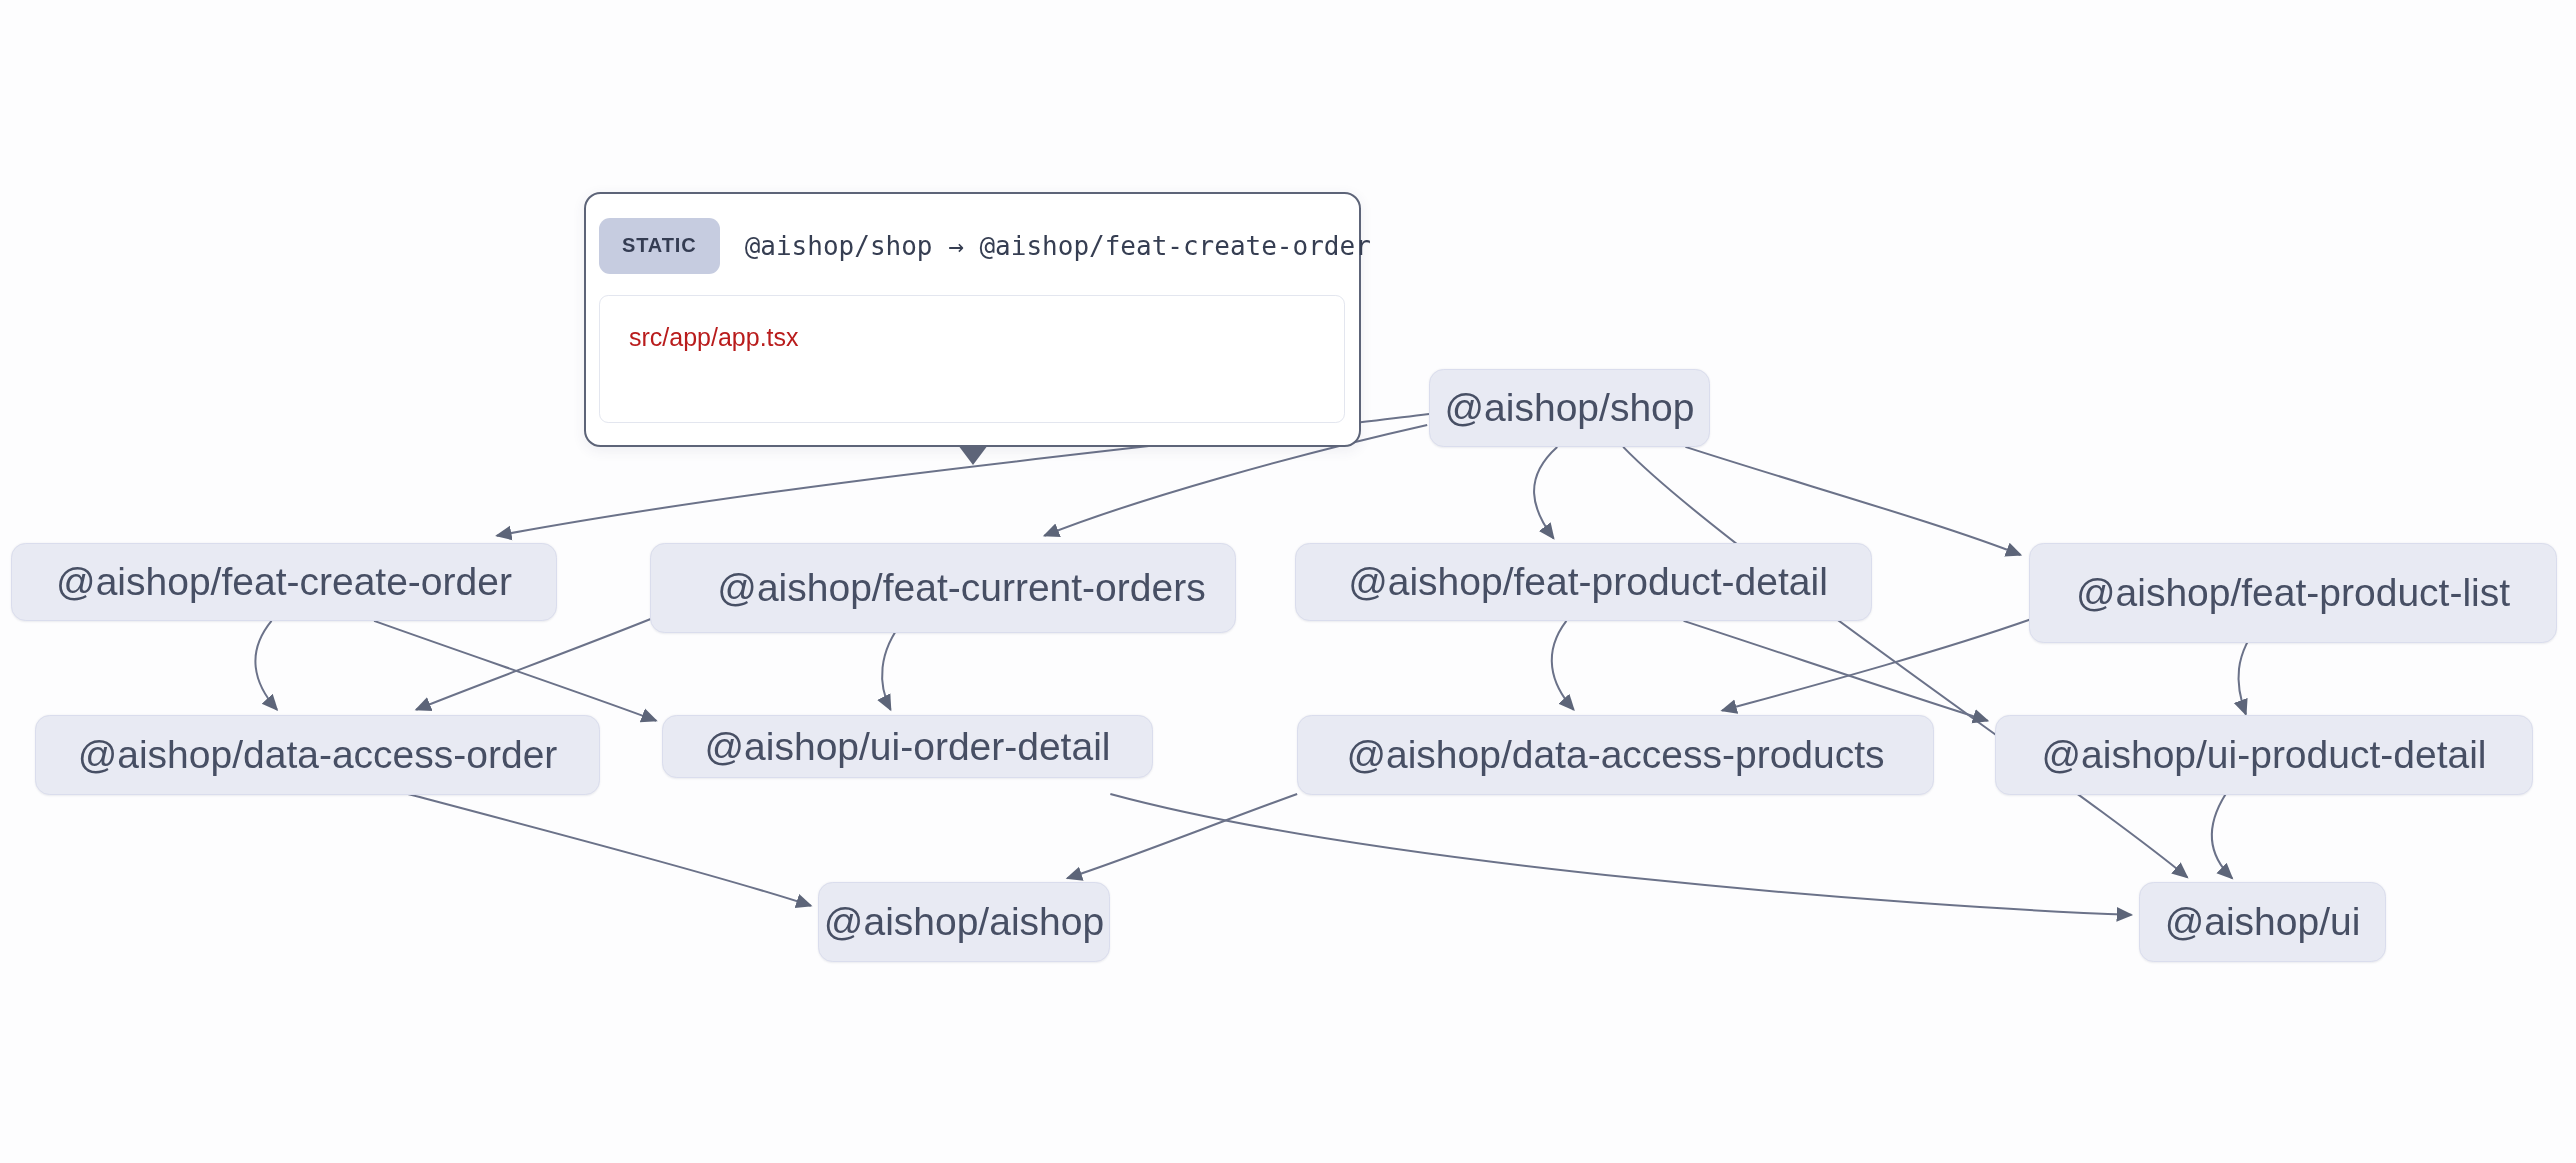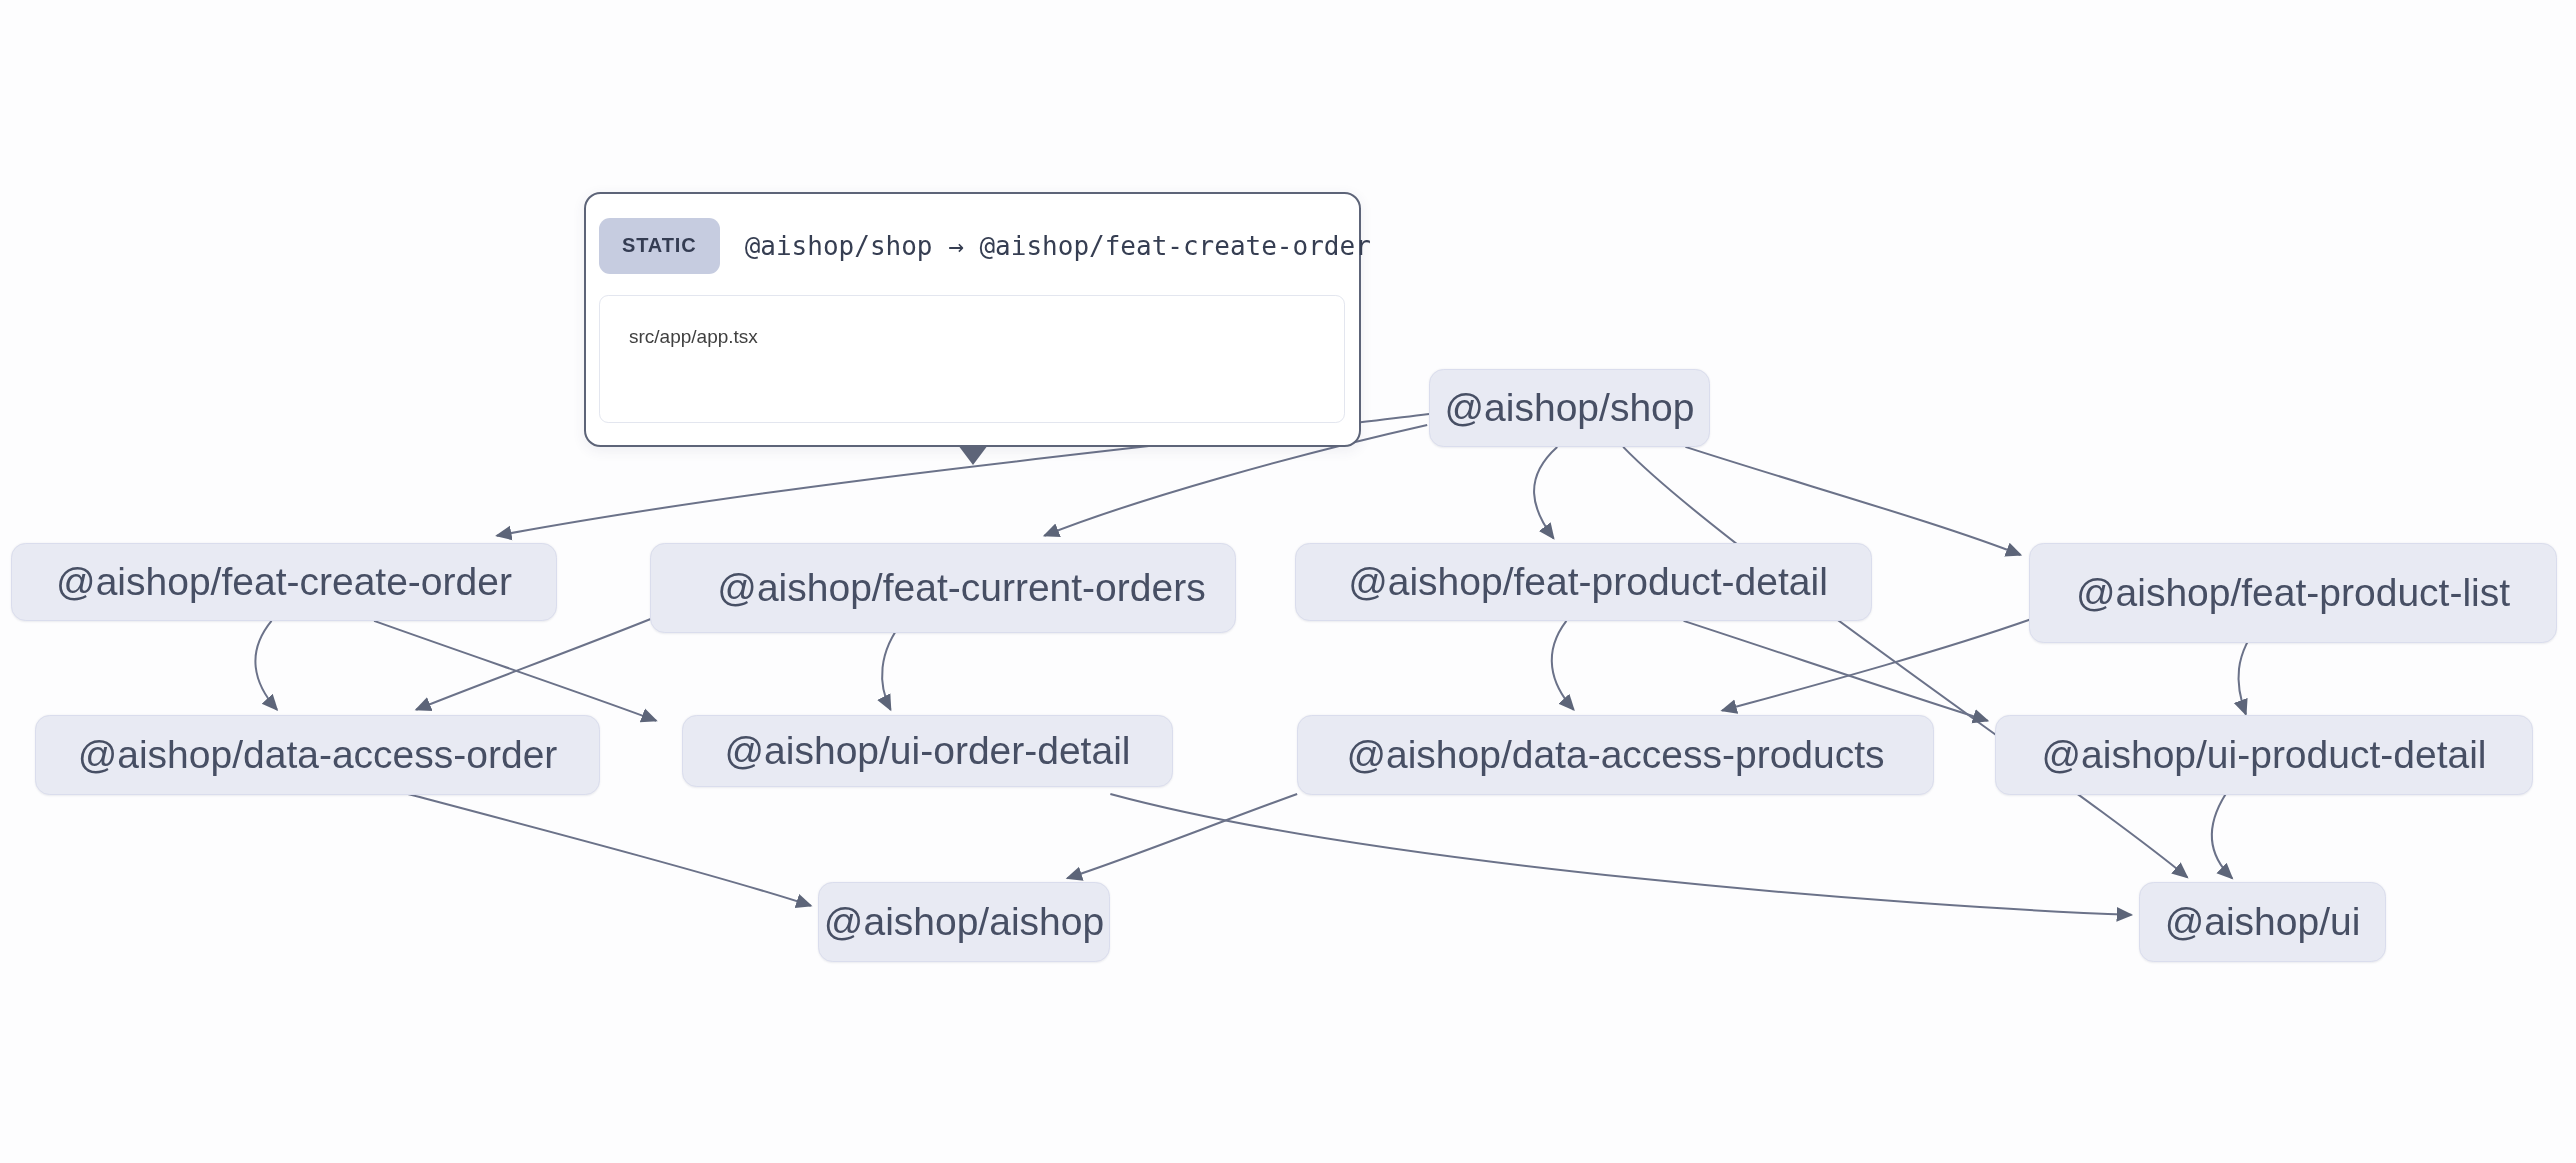--- a/index.html
+++ b/index.html
@@ -72,21 +72,21 @@
     background:#ffffff; overflow:hidden; box-sizing:border-box;
   }
   .files-header {
     height:44px; background:#f7f8fb; border-bottom:0.9px solid #eaecf2;
     display:flex; align-items:center; padding:0 29px;
     font-size:19px; font-weight:600; letter-spacing:1.8px; color:#6a7284;
     box-sizing:border-box;
   }
   .file-row {
     height:82px; display:flex; align-items:center; padding:0 29px;
-    font-size:19px; color:#404040;
+    font-size:25px; color:#b91c1c;
   }
 </style>
 </head>
 <body>
 
 <div class="stage">
 
   <svg id="edge-layer" width="2576" height="1163" viewBox="0 0 2812 1270">
     <defs>
       <marker id="arrowhead" viewBox="0 0 10 10" refX="8.6" refY="5" markerWidth="8.5" markerHeight="8.5" orient="auto-start-reverse" markerUnits="strokeWidth">
@@ -114,21 +114,21 @@
     </svg>
 
   <div id="node-layer">
 
   <div class="node" style="left: 1429px; top: 369px; width: 281px; height: 78px;">@aishop/shop</div>
       <div class="node" style="left: 11px; top: 543px; width: 546px; height: 78px;">@aishop/feat-create-order</div>
       <div class="node" style="left: 650px; top: 543px; width: 586px; height: 90px; padding-left: 37px;">@aishop/feat-current-orders</div>
       <div class="node" style="left: 1295px; top: 543px; width: 577px; height: 78px; padding-left: 9px;">@aishop/feat-product-detail</div>
       <div class="node" style="left: 2029px; top: 543px; width: 528px; height: 100px;">@aishop/feat-product-list</div>
       <div class="node" style="left: 35px; top: 715px; width: 565px; height: 80px;">@aishop/data-access-order</div>
-      <div class="node" style="left: 682px; top: 715px; width: 491px; height: 72px;">@aishop/ui-order-detail</div>
+      <div class="node" style="left: 662px; top: 715px; width: 491px; height: 63px;">@aishop/ui-order-detail</div>
       <div class="node" style="left: 1297px; top: 715px; width: 637px; height: 80px;">@aishop/data-access-products</div>
       <div class="node" style="left: 1995px; top: 715px; width: 538px; height: 80px;">@aishop/ui-product-detail</div>
       <div class="node" style="left: 818px; top: 882px; width: 292px; height: 80px;">@aishop/aishop</div>
       <div class="node" style="left: 2139px; top: 882px; width: 247px; height: 80px;">@aishop/ui</div>
     </div>
 
   <div class="tooltip">
     <div class="tooltip-header">
       <span class="badge">STATIC</span>
       <span class="edge-label">@aishop/shop → @aishop/feat-create-order</span>

